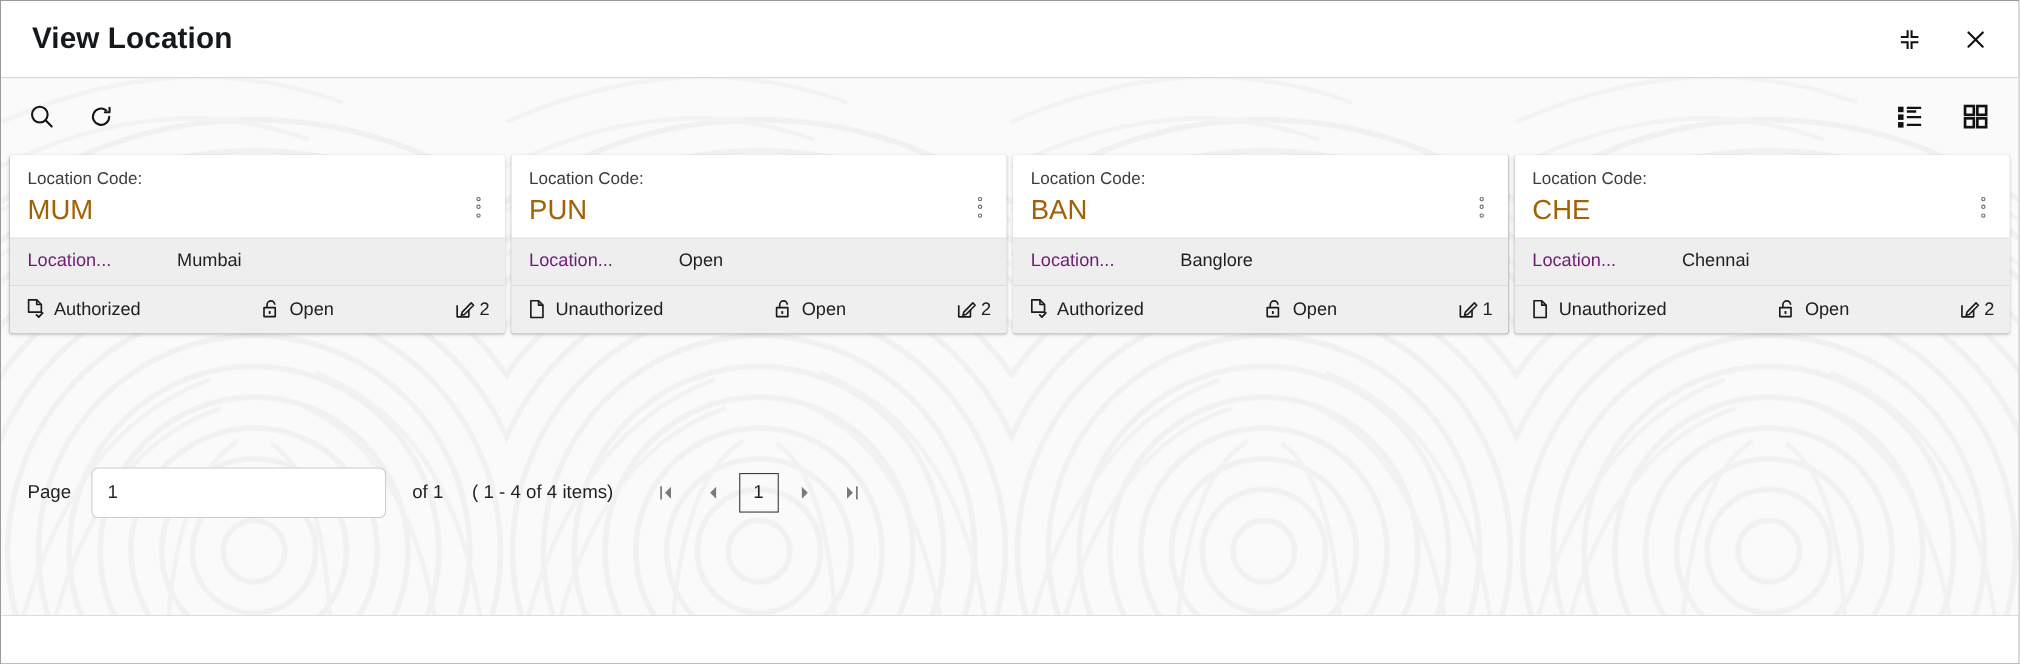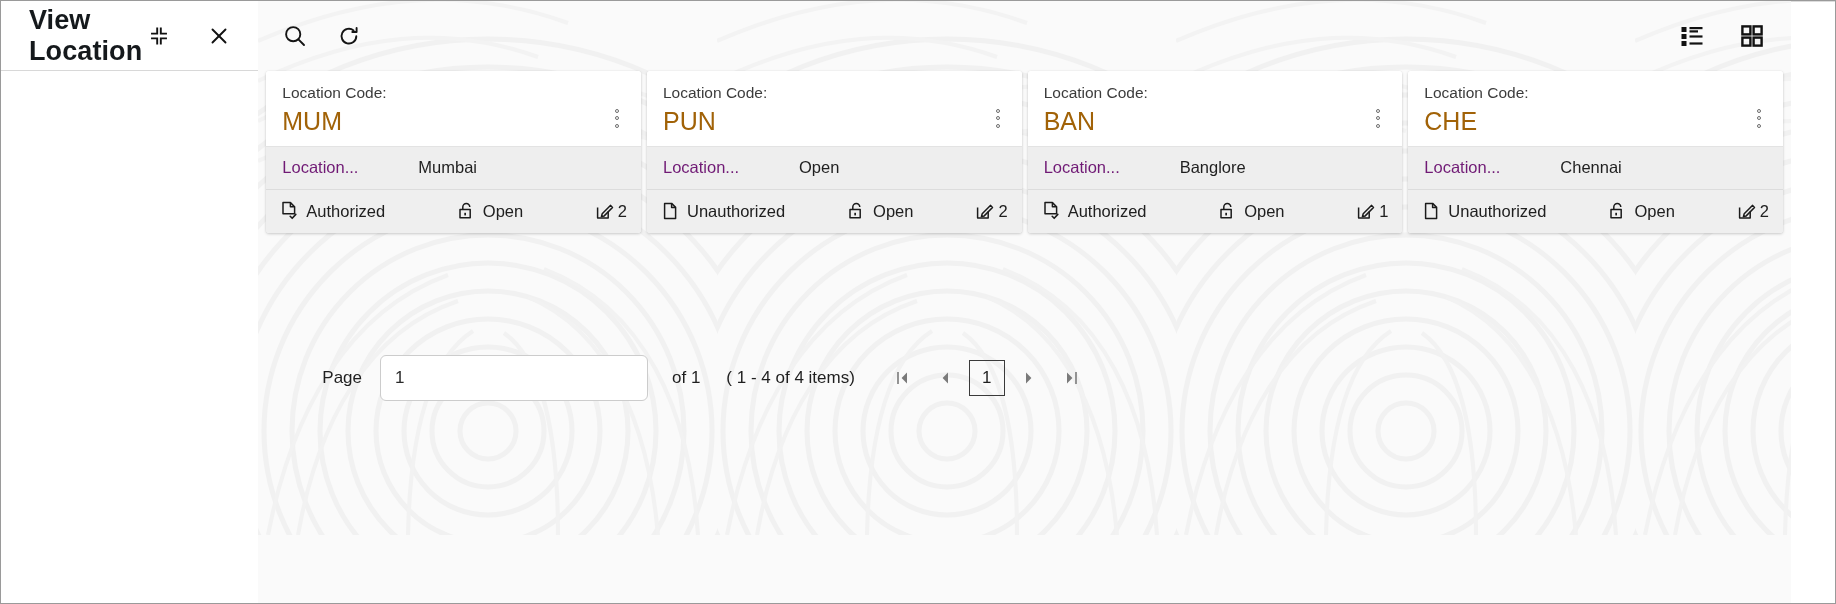--- a/index.html
+++ b/index.html
@@ -15,21 +15,21 @@
     background: #ffffff;
     position: relative;
   }
 
   .window {
     position: absolute;
     inset: 0;
     border: 1px solid #9a9a9a;
     background: #ffffff;
     display: flex;
-    flex-direction: row;
+    flex-direction: column;
     overflow: hidden;
   }
 
   
   .titlebar {
     height: 70px;
     flex: 0 0 70px;
     background: #ffffff;
     border-bottom: 1px solid #d8d8d8;
     display: flex;
@@ -197,21 +197,20 @@
   
   .pager {
     position: relative;
     z-index: 2;
     display: flex;
     align-items: center;
     padding: 0 24px;
     margin-top: 122px;
     font-size: 17px;
     color: #1f1f1f;
-    margin-left: 40px;
   }
   .pager-label { margin-right: 18px; }
   .page-input {
     width: 268px;
     height: 46px;
     border: 1px solid #cccccc;
     border-radius: 6px;
     background: #ffffff;
     padding: 0 14px;
     font-size: 17px;

